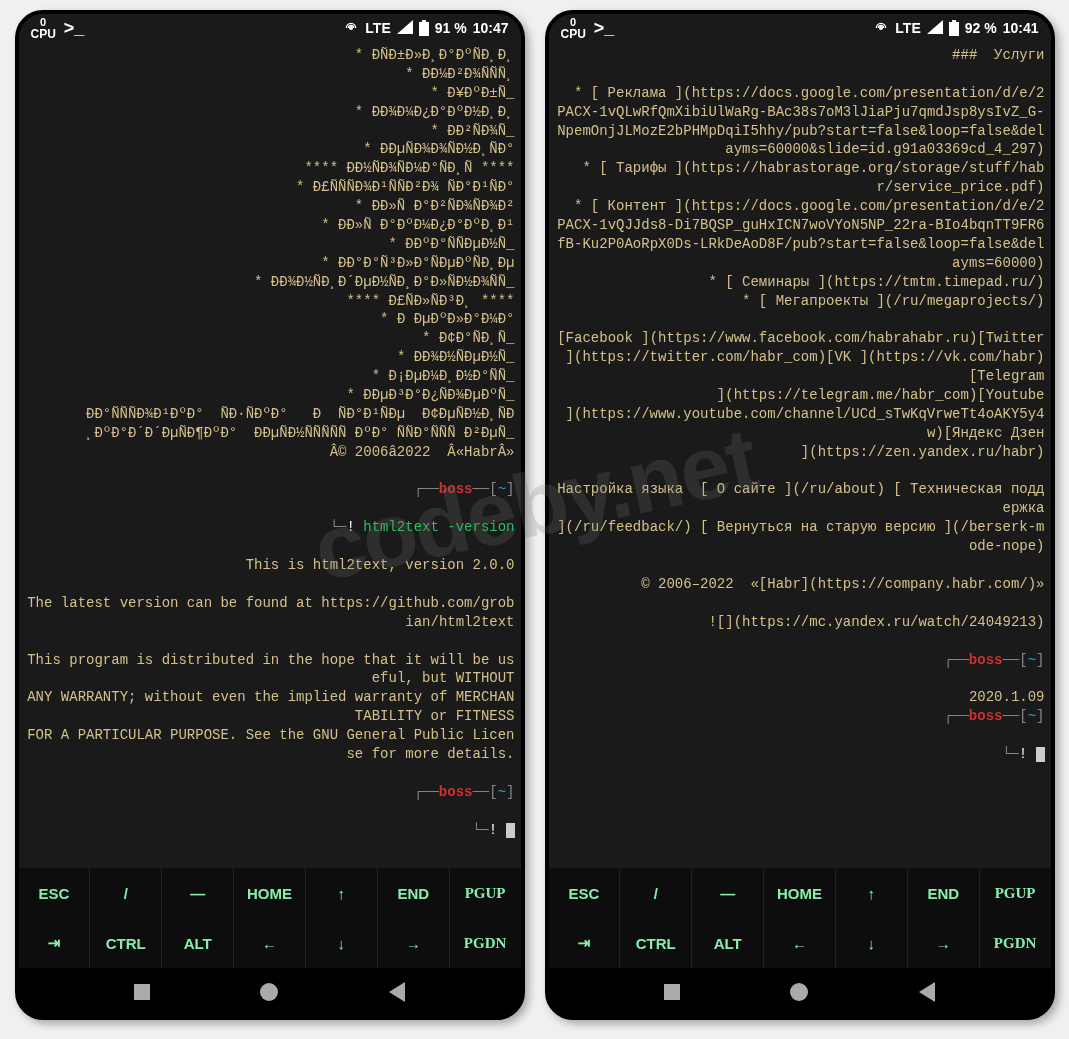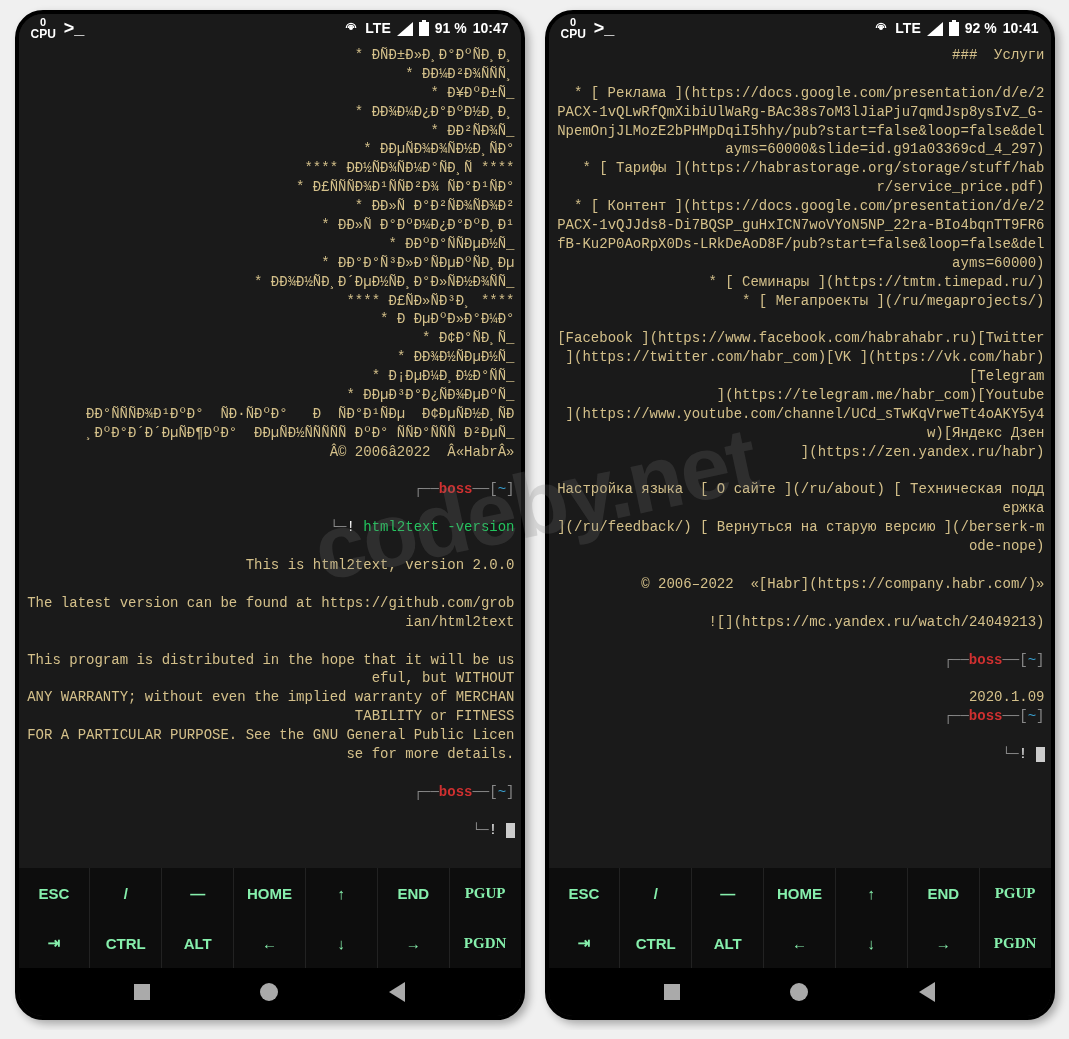--- a/index.html
+++ b/index.html
@@ -31,21 +31,21 @@
     display: flex;
     align-items: center;
     justify-content: space-between;
     padding: 0 12px;
     color: #fff;
     font-family: sans-serif;
     font-size: 14px;
     font-weight: bold;
   }
   .status-left { display: flex; align-items: center; gap: 8px; }
-  .status-right { display: flex; align-items: flex-end; gap: 6px; }
+  .status-right { display: flex; align-items: flex-start; gap: 6px; }
   .cpu-icon { font-size: 10px; line-height: 1; display: flex; flex-direction: column; align-items: center; }
   .cpu-icon .n { font-size: 11px; }
   .cpu-icon .t { font-size: 12px; }
   .terminal-body {
     flex: 1;
     background: #1a1a1a;
     color: #d4c08a;
     font-size: 14px;
     line-height: 1.35;
     padding: 4px 6px;

